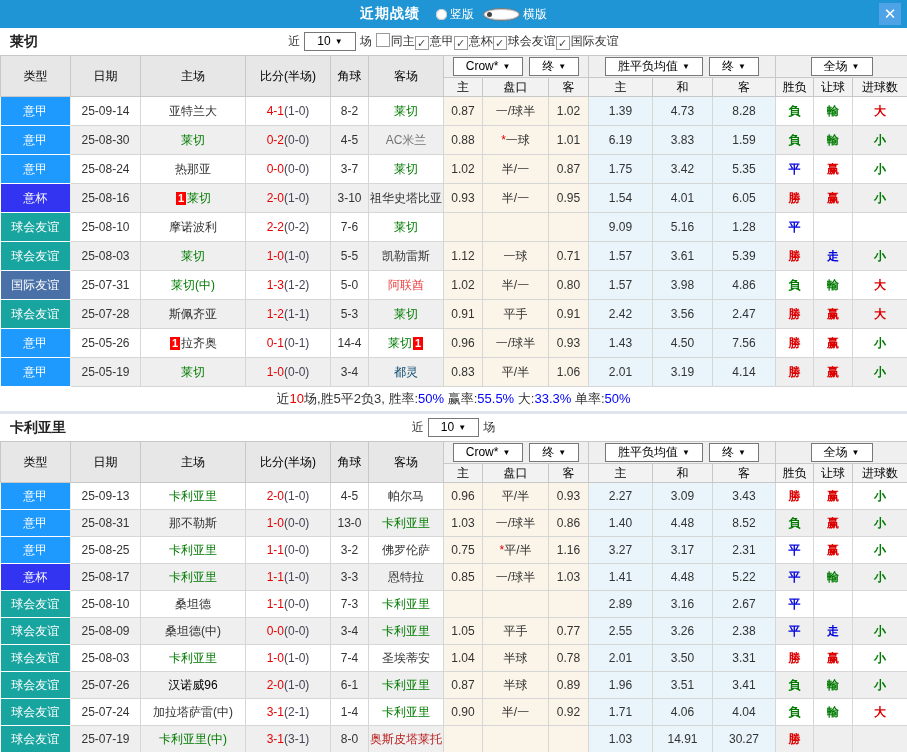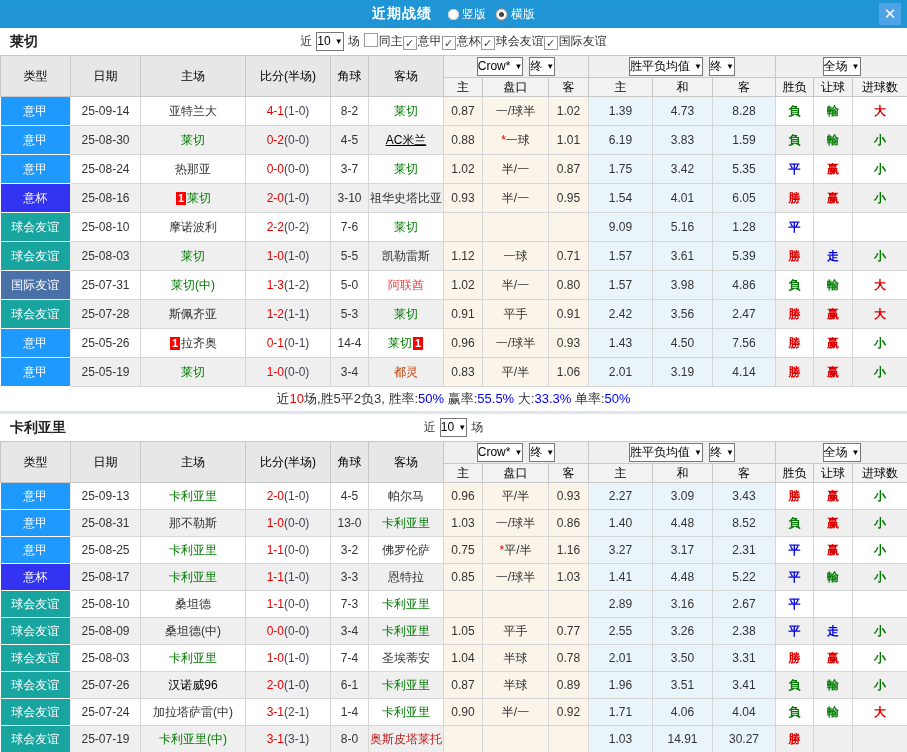--- a/index.html
+++ b/index.html
@@ -10,21 +10,21 @@
   .title{font-weight:bold;font-size:14px;letter-spacing:1px;}
   .radio-group{display:flex;align-items:center;margin-left:10px;gap:3px;font-size:12px;}
   .radio{width:11px;height:11px;border-radius:50%;background:#fff;display:inline-block;position:relative;box-shadow:inset 0 0 0 1px #c9c9c9;margin-left:6px;cursor:pointer;}
   .radio.sel::after{content:'';position:absolute;left:3px;top:3px;width:5px;height:5px;border-radius:50%;background:#444;}
   .close{position:absolute;right:6px;top:3px;width:22px;height:22px;background:#4da3e6;color:#fff;font-weight:bold;text-align:center;line-height:22px;font-size:15px;cursor:pointer;}
   
   .sec-head{height:27px;display:flex;align-items:center;position:relative;background:#fff;}
   .team{font-weight:bold;font-size:14px;color:#222;padding-left:10px;position:relative;z-index:2;}
   .filters{position:absolute;left:0;right:0;top:0;bottom:0;display:flex;justify-content:center;align-items:center;font-size:12px;color:#333;z-index:1;}
   .filters>span{margin:0 2px;}
-  .sel{display:inline-block;background:#fff;border:1px solid #777;padding:0 0;font-size:12px;line-height:16px;color:#000;cursor:pointer;white-space:nowrap;}
+  .sel{display:inline-block;background:#fff;border:1px solid #777;padding:0 12px;font-size:12px;line-height:16px;color:#000;cursor:pointer;white-space:nowrap;}
   .sel .arr{font-size:8px;margin-left:4px;vertical-align:1px;}
   .cb{display:inline-block;width:12px;height:12px;border:1px solid #9a9a9a;background:#fff;font-size:11px;line-height:12px;text-align:center;color:#444;margin-right:1px;vertical-align:-2px;box-sizing:content-box;}
   .chk-item{white-space:nowrap;cursor:pointer;}
   
   table{border-collapse:collapse;table-layout:fixed;width:907px;font-size:12px;}
   th,td{padding:0;text-align:center;overflow:hidden;white-space:nowrap;}
   thead th{background:#e7e7e7;border:1px solid #c8c8c8;font-weight:normal;color:#000;}
   thead tr.r1 th{height:21px;}
   thead tr.r2 th{height:18px;background:#f2f2f2;}
   thead th.grp{background:#efefef;}
@@ -132,21 +132,21 @@
           <td class="plain resc" style="color: rgb(0, 122, 0);">負</td>
           <td class="plain resc" style="color: rgb(0, 122, 0);">輸</td>
           <td class="plain resc" style="color: rgb(221, 0, 0);">大</td>
         </tr>
         <tr>
           <td class="type t-seriea">意甲</td>
           <td class="plain">25-08-30</td>
           <td class="plain"><span style="color: rgb(0, 122, 0);">莱切</span></td>
           <td class="plain"><span class="sc">0-2</span><span class="half">(0-0)</span></td>
           <td class="plain">4-5</td>
-          <td class="plain"><span style="color: #000000; text-decoration: underline;">AC米兰</span></td>
+          <td class="plain"><span style="color: #737373;">AC米兰</span></td>
           <td class="cream">0.88</td>
           <td class="cream"><span style="color: rgb(221, 0, 0);">*</span>一球</td>
           <td class="cream">1.01</td>
           <td class="lblue">6.19</td>
           <td class="lblue">3.83</td>
           <td class="lblue">1.59</td>
           <td class="plain resc" style="color: rgb(0, 122, 0);">負</td>
           <td class="plain resc" style="color: rgb(0, 122, 0);">輸</td>
           <td class="plain resc" style="color: rgb(0, 122, 0);">小</td>
         </tr>
@@ -268,21 +268,21 @@
           <td class="plain resc" style="color: rgb(221, 0, 0);">勝</td>
           <td class="plain resc" style="color: rgb(221, 0, 0);">赢</td>
           <td class="plain resc" style="color: rgb(0, 122, 0);">小</td>
         </tr>
         <tr>
           <td class="type t-seriea">意甲</td>
           <td class="plain">25-05-19</td>
           <td class="plain"><span style="color: rgb(0, 122, 0);">莱切</span></td>
           <td class="plain"><span class="sc">1-0</span><span class="half">(0-0)</span></td>
           <td class="plain">3-4</td>
-          <td class="plain"><span style="color: #c2410c;">都灵</span></td>
+          <td class="plain"><span style="color: #0c4a6e;">都灵</span></td>
           <td class="cream">0.83</td>
           <td class="cream">平/半</td>
           <td class="cream">1.06</td>
           <td class="lblue">2.01</td>
           <td class="lblue">3.19</td>
           <td class="lblue">4.14</td>
           <td class="plain resc" style="color: rgb(221, 0, 0);">勝</td>
           <td class="plain resc" style="color: rgb(221, 0, 0);">赢</td>
           <td class="plain resc" style="color: rgb(0, 122, 0);">小</td>
         </tr>

